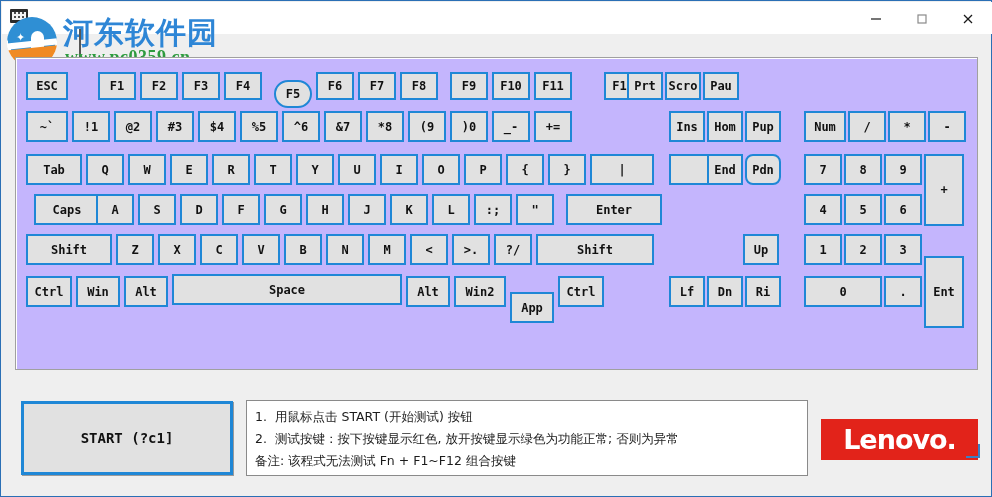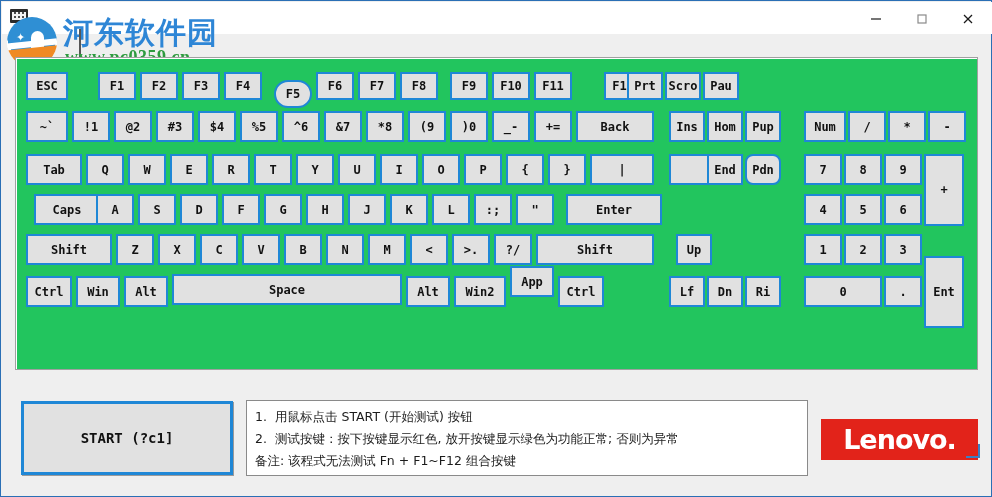--- a/index.html
+++ b/index.html
@@ -95,21 +95,21 @@
     font-size:18px;font-weight:bold;color:#2e9b3f;
     letter-spacing:.5px;
   }
   .wm-caret{
     position:absolute;left:72px;top:18px;width:2px;height:30px;background:#555;
   }
 
   
   .kbpanel{
     position:absolute;left:14px;top:56px;width:963px;height:313px;
-    background:#22c55e;
+    background:#c4b5fd;
     border:1px solid #a0a0a0;
     box-shadow:inset 1px 1px 0 #ffffff;
     box-sizing:border-box;
   }
 
   .key{
     position:absolute;
     background:#e1e1e1;
     border:2px solid #1f87d6;
     box-sizing:border-box;
@@ -223,21 +223,20 @@
       <div class="key" style="left: 140px; top: 53px; width: 38px; height: 31px;">#3</div>
       <div class="key" style="left: 182px; top: 53px; width: 38px; height: 31px;">$4</div>
       <div class="key" style="left: 224px; top: 53px; width: 38px; height: 31px;">%5</div>
       <div class="key" style="left: 266px; top: 53px; width: 38px; height: 31px;">^6</div>
       <div class="key" style="left: 308px; top: 53px; width: 38px; height: 31px;">&amp;7</div>
       <div class="key" style="left: 350px; top: 53px; width: 38px; height: 31px;">*8</div>
       <div class="key" style="left: 392px; top: 53px; width: 38px; height: 31px;">(9</div>
       <div class="key" style="left: 434px; top: 53px; width: 38px; height: 31px;">)0</div>
       <div class="key" style="left: 476px; top: 53px; width: 38px; height: 31px;">_-</div>
       <div class="key" style="left: 518px; top: 53px; width: 38px; height: 31px;">+=</div>
-      <div class="key" style="left: 560px; top: 53px; width: 78px; height: 31px;">Back</div>
       <div class="key" style="left: 653px; top: 53px; width: 36px; height: 31px;">Ins</div>
       <div class="key" style="left: 691px; top: 53px; width: 36px; height: 31px;">Hom</div>
       <div class="key" style="left: 729px; top: 53px; width: 36px; height: 31px;">Pup</div>
       <div class="key" style="left: 788px; top: 53px; width: 42px; height: 31px;">Num</div>
       <div class="key" style="left: 832px; top: 53px; width: 38px; height: 31px;">/</div>
       <div class="key" style="left: 872px; top: 53px; width: 38px; height: 31px;">*</div>
       <div class="key" style="left: 912px; top: 53px; width: 38px; height: 31px;">-</div>
       <div class="key" style="left: 10px; top: 96px; width: 56px; height: 31px;">Tab</div>
       <div class="key" style="left: 70px; top: 96px; width: 38px; height: 31px;">Q</div>
       <div class="key" style="left: 112px; top: 96px; width: 38px; height: 31px;">W</div>
@@ -280,32 +279,32 @@
       <div class="key" style="left: 142px; top: 176px; width: 38px; height: 31px;">X</div>
       <div class="key" style="left: 184px; top: 176px; width: 38px; height: 31px;">C</div>
       <div class="key" style="left: 226px; top: 176px; width: 38px; height: 31px;">V</div>
       <div class="key" style="left: 268px; top: 176px; width: 38px; height: 31px;">B</div>
       <div class="key" style="left: 310px; top: 176px; width: 38px; height: 31px;">N</div>
       <div class="key" style="left: 352px; top: 176px; width: 38px; height: 31px;">M</div>
       <div class="key" style="left: 394px; top: 176px; width: 38px; height: 31px;">&lt;</div>
       <div class="key" style="left: 436px; top: 176px; width: 38px; height: 31px;">&gt;.</div>
       <div class="key" style="left: 478px; top: 176px; width: 38px; height: 31px;">?/</div>
       <div class="key" style="left: 520px; top: 176px; width: 118px; height: 31px;">Shift</div>
-      <div class="key" style="left: 660px; top: 176px; width: 36px; height: 31px;">Up</div>
+      <div class="key" style="left: 727px; top: 176px; width: 36px; height: 31px;">Up</div>
       <div class="key" style="left: 788px; top: 176px; width: 38px; height: 31px;">1</div>
       <div class="key" style="left: 828px; top: 176px; width: 38px; height: 31px;">2</div>
       <div class="key" style="left: 868px; top: 176px; width: 38px; height: 31px;">3</div>
       <div class="key" style="left: 908px; top: 198px; width: 40px; height: 72px;">Ent</div>
       <div class="key" style="left: 10px; top: 218px; width: 46px; height: 31px;">Ctrl</div>
       <div class="key" style="left: 60px; top: 218px; width: 44px; height: 31px;">Win</div>
       <div class="key" style="left: 108px; top: 218px; width: 44px; height: 31px;">Alt</div>
       <div class="key" style="left: 156px; top: 216px; width: 230px; height: 31px;">Space</div>
       <div class="key" style="left: 390px; top: 218px; width: 44px; height: 31px;">Alt</div>
       <div class="key" style="left: 438px; top: 218px; width: 52px; height: 31px;">Win2</div>
-      <div class="key" style="left: 494px; top: 208px; width: 44px; height: 31px;">App</div>
+      <div class="key" style="left: 494px; top: 234px; width: 44px; height: 31px;">App</div>
       <div class="key" style="left: 542px; top: 218px; width: 46px; height: 31px;">Ctrl</div>
       <div class="key" style="left: 653px; top: 218px; width: 36px; height: 31px;">Lf</div>
       <div class="key" style="left: 691px; top: 218px; width: 36px; height: 31px;">Dn</div>
       <div class="key" style="left: 729px; top: 218px; width: 36px; height: 31px;">Ri</div>
       <div class="key" style="left: 788px; top: 218px; width: 78px; height: 31px;">0</div>
       <div class="key" style="left: 868px; top: 218px; width: 38px; height: 31px;">.</div>
     </div>
 
   <div class="startbtn">START (?c1]</div>
 

